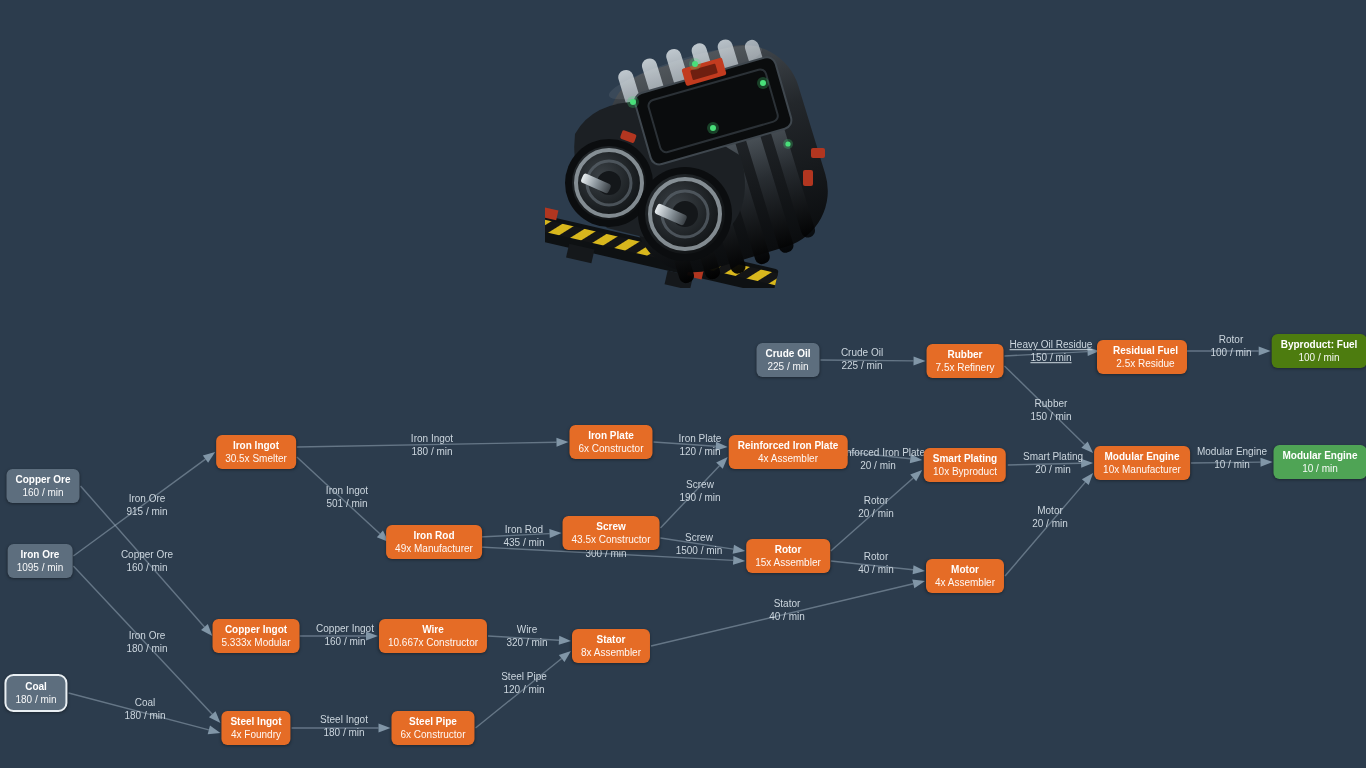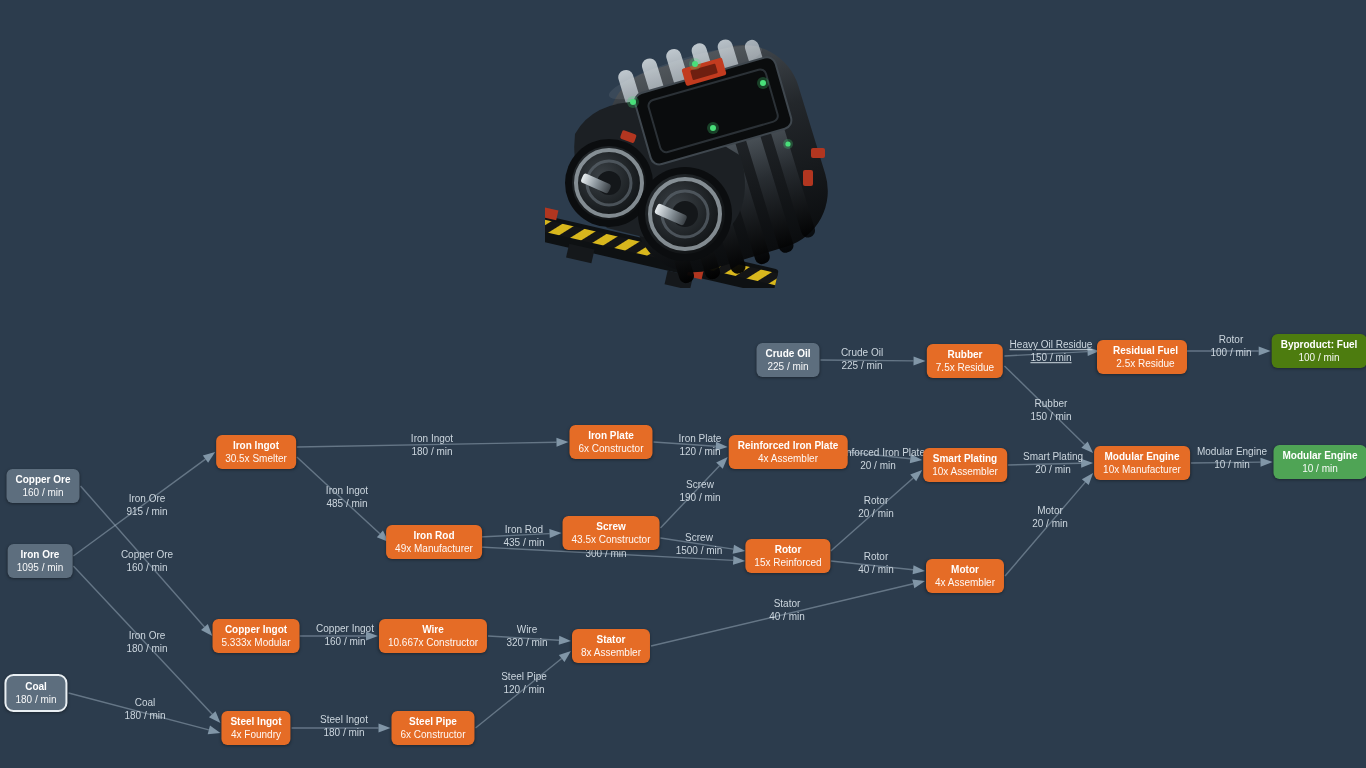--- a/index.html
+++ b/index.html
@@ -191,21 +191,21 @@
     <div class="edge-label" style="left: 145px; top: 710px;">
       <span>Coal</span>
       <span>180 / min</span>
     </div>
     <div class="edge-label" style="left: 432px; top: 446px;">
       <span>Iron Ingot</span>
       <span>180 / min</span>
     </div>
     <div class="edge-label" style="left: 347px; top: 498px;">
       <span>Iron Ingot</span>
-      <span>485 / min</span>
+      <span>501 / min</span>
     </div>
     <div class="edge-label" style="left: 524px; top: 537px;">
       <span>Iron Rod</span>
       <span>435 / min</span>
     </div>
     <div class="edge-label" style="left: 606px; top: 548px;">
       <span>Iron Rod</span>
       <span>300 / min</span>
     </div>
     <div class="edge-label" style="left: 700px; top: 446px;">
@@ -327,33 +327,33 @@
     <div class="node recipe" style="left: 611px; top: 646px;">
       <span class="nt">Stator</span>
       <span class="ns">8x Assembler</span>
     </div>
     <div class="node recipe" style="left: 788px; top: 452px;">
       <span class="nt">Reinforced Iron Plate</span>
       <span class="ns">4x Assembler</span>
     </div>
     <div class="node recipe" style="left: 788px; top: 556px;">
       <span class="nt">Rotor</span>
-      <span class="ns">15x Reinforced</span>
+      <span class="ns">15x Assembler</span>
     </div>
     <div class="node resource" style="left: 788px; top: 360px;">
       <span class="nt">Crude Oil</span>
       <span class="ns">225 / min</span>
     </div>
     <div class="node recipe" style="left: 965px; top: 361px;">
       <span class="nt">Rubber</span>
-      <span class="ns">7.5x Residue</span>
+      <span class="ns">7.5x Refinery</span>
     </div>
     <div class="node recipe" style="left: 965px; top: 465px;">
       <span class="nt">Smart Plating</span>
-      <span class="ns">10x Assembler</span>
+      <span class="ns">10x Byproduct</span>
     </div>
     <div class="node recipe" style="left: 965px; top: 576px;">
       <span class="nt">Motor</span>
       <span class="ns">4x Assembler</span>
     </div>
     <div class="node recipe" style="left: 1142px; top: 357px; padding-left: 16px;">
       <span class="nt">Residual Fuel</span>
       <span class="ns">2.5x Residue</span>
     </div>
     <div class="node recipe" style="left: 1142px; top: 463px;">

